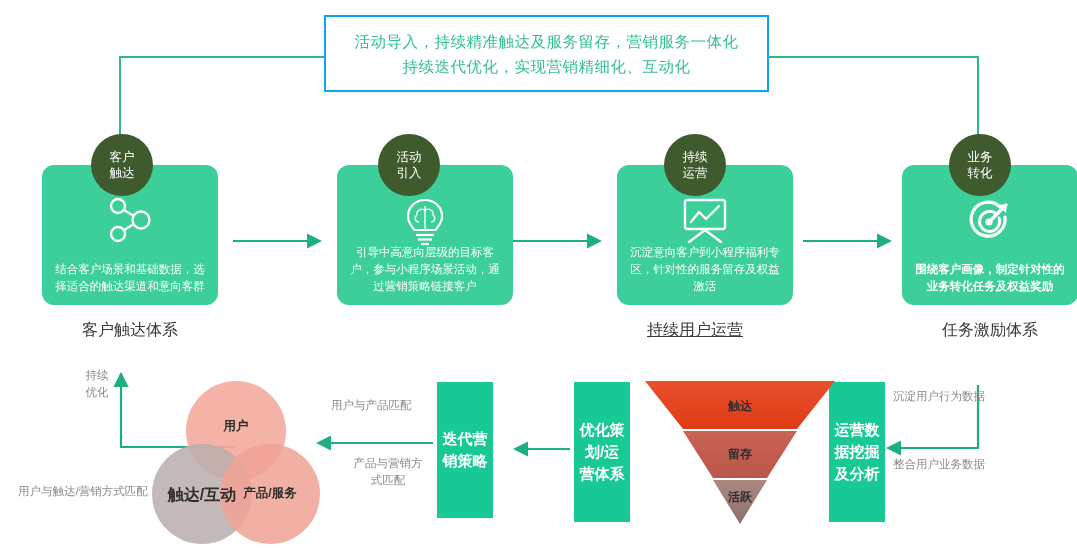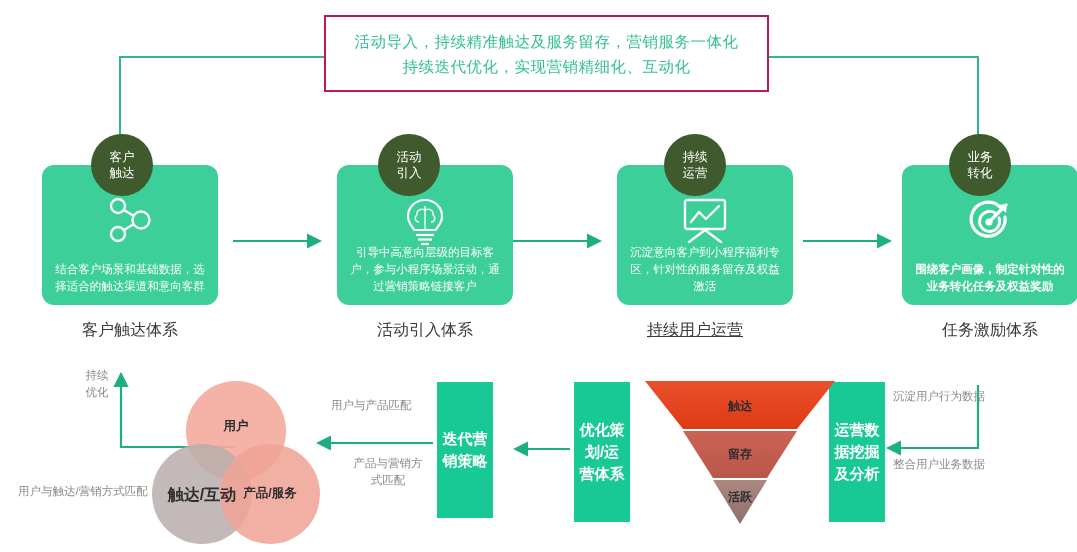--- a/index.html
+++ b/index.html
@@ -8,21 +8,21 @@
     background: #ffffff;
     font-family: "Liberation Sans", "DejaVu Sans", sans-serif;
     overflow: hidden;
   }
   #stage { position: relative; width: 1077px; height: 552px; }
 
   
   .banner {
     position: absolute;
     left: 324px; top: 15px; width: 445px; height: 77px;
-    border: 2px solid #be185d;
+    border: 2px solid #0ea5e9;
     display: flex; flex-direction: column;
     align-items: center; justify-content: center;
     background: #fff;
   }
   .banner-line {
     color: #35c08f;
     font-size: 15.5px;
     line-height: 25px;
     letter-spacing: .5px;
     white-space: nowrap;
@@ -171,21 +171,20 @@
         <path d="M23 13 C18 11 14 14 15 18 C12 20 13 25 17 25" fill="none" stroke="#fff" stroke-width="1.5" opacity=".9"></path>
         <path d="M23 13 C28 11 32 14 31 18 C34 20 33 25 29 25" fill="none" stroke="#fff" stroke-width="1.5" opacity=".9"></path>
       </svg>
     </div>
     <div class="desc">引导中高意向层级的目标客户，参与小程序场景活动，通过营销策略链接客户</div>
   </div>
   <div class="badge" style="left:378px; top:134px;">
     <span>活动</span>
     <span>引入</span>
   </div>
-  <div class="card-title" style="left:325px; top:320px;">活动引入体系</div>
 
   <div class="card" style="left:617px; top:165px;">
     <div class="icon">
       <svg width="58" height="48" viewBox="0 0 58 48">
         <rect x="9" y="3" width="40" height="29" rx="2.5" fill="none" stroke="#fff" stroke-width="2.4"></rect>
         <polyline points="15,25 23,15 30,22 43,9" fill="none" stroke="#fff" stroke-width="2.4" stroke-linecap="round" stroke-linejoin="round"></polyline>
         <line x1="29" y1="32" x2="29" y2="34" stroke="#fff" stroke-width="2.4"></line>
         <line x1="29" y1="33" x2="13" y2="45" stroke="#fff" stroke-width="2.4" stroke-linecap="round"></line>
         <line x1="29" y1="33" x2="45" y2="45" stroke="#fff" stroke-width="2.4" stroke-linecap="round"></line>
       </svg>

